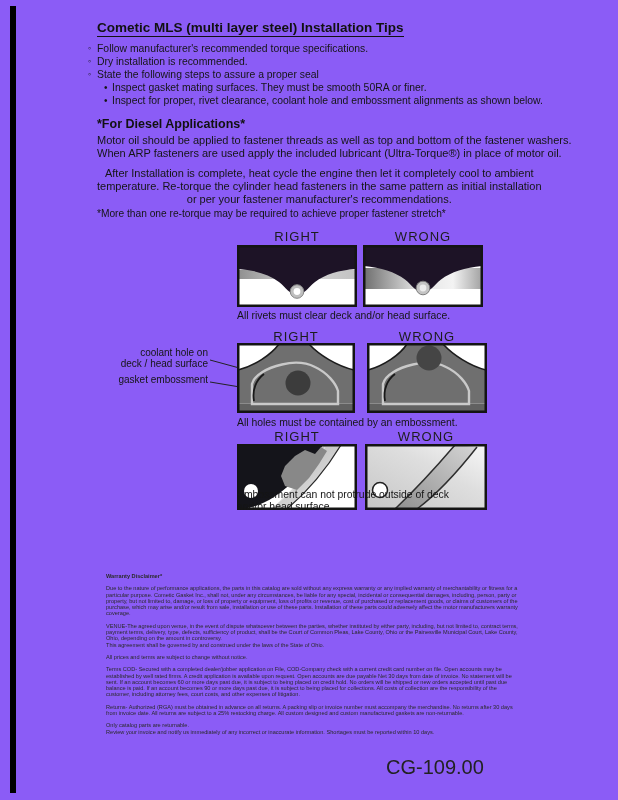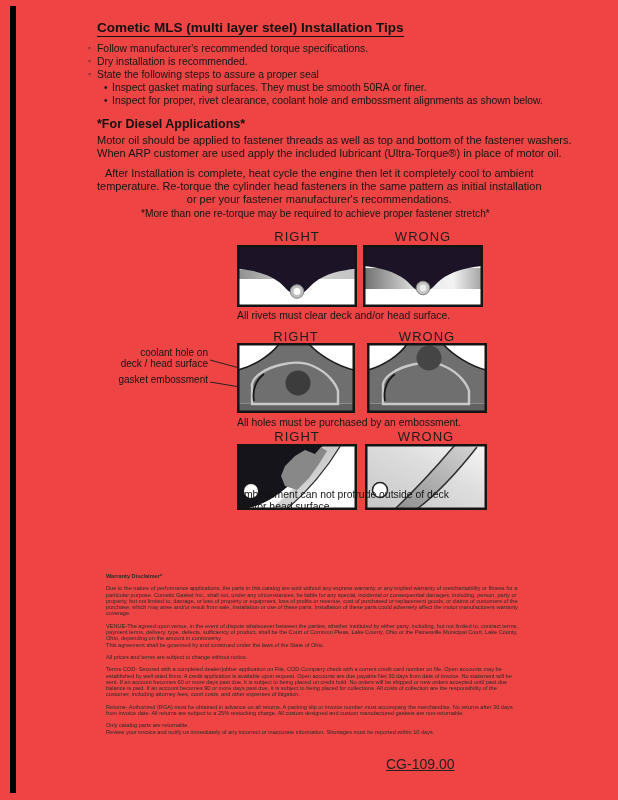--- a/index.html
+++ b/index.html
@@ -1,42 +1,42 @@
 <!DOCTYPE html>
 <html><head>
 <meta charset="utf-8">
 <style>
   html,body{margin:0;padding:0;background:#fff;}
-  .page{position:relative;width:618px;height:800px;background:#ef4444;overflow:hidden;
+  .page{position:relative;width:618px;height:800px;background:#8b5cf6;overflow:hidden;
         font-family:"Liberation Sans",sans-serif;color:#1a1a1a;}
   .abs{position:absolute;}
   .scan-bar{left:10px;top:6px;width:6px;height:787px;background:#000;}
   .title{left:97px;top:20px;font-size:13.5px;font-weight:bold;color:#111;
          border-bottom:1.6px solid #111;padding-bottom:1px;white-space:nowrap;}
   .bullets{left:88px;top:42px;font-size:10.4px;line-height:13px;color:#151515;}
   .bline{white-space:nowrap;}
   .bline .mk{display:inline-block;width:9px;font-size:9px;vertical-align:top;}
   .sub{padding-left:16px;}
   .sub .mk{width:8px;font-size:10px;}
   .h2{left:97px;top:117px;font-size:12.5px;font-weight:bold;color:#111;white-space:nowrap;}
   .para{font-size:11px;line-height:13px;color:#151515;}
   .para div{white-space:nowrap;}
   .p1{left:97px;top:134px;}
   .p2{left:97px;top:167px;text-align:center;}
-  .note{left:97px;top:208px;font-size:10.2px;white-space:nowrap;color:#151515;margin-left:44px;}
+  .note{left:97px;top:208px;font-size:10.2px;white-space:nowrap;color:#151515;}
   .dlabel{font-size:13px;letter-spacing:1px;color:#1c1c1c;text-align:center;white-space:nowrap;}
   .caption{font-size:10.4px;color:#151515;white-space:nowrap;}
   .cap3{white-space:normal;line-height:12px;width:280px;}
   .sidelbl{font-size:10px;line-height:11px;color:#151515;text-align:right;width:116px;left:92px;}
   .panel{display:block;}
   .legal{left:106px;top:573px;width:412px;font-size:5.6px;line-height:6.3px;color:#2a2a2a;}
   .legal p{margin:0 0 6px 0;}
   .legal p.tight{margin:0;}
   .legal .lh{font-weight:bold;margin-bottom:6px;}
-  .footer{left:386px;top:756px;font-size:14px;color:#222;white-space:nowrap;text-decoration:underline;}
+  .footer{left:386px;top:756px;font-size:20px;color:#222;white-space:nowrap;}
 </style>
 </head>
 <body>
 
 <div class="page">
 
   <div class="abs scan-bar"></div>
 
   <div class="abs title">Cometic MLS (multi layer steel) Installation Tips</div>
 
@@ -45,21 +45,21 @@
     <div class="bline"><span class="mk">◦</span><span>Dry installation is recommended.</span></div>
     <div class="bline"><span class="mk">◦</span><span>State the following steps to assure a proper seal</span></div>
     <div class="bline sub"><span class="mk">•</span><span>Inspect gasket mating surfaces.  They must be smooth 50RA or finer.</span></div>
     <div class="bline sub"><span class="mk">•</span><span>Inspect for proper, rivet clearance, coolant hole and embossment alignments as shown below.</span></div>
   </div>
 
   <div class="abs h2">*For Diesel Applications*</div>
 
   <div class="abs para p1">
     <div>Motor oil should be applied to fastener threads as well as top and bottom of the fastener washers.</div>
-    <div>When ARP customer are used apply the included lubricant (Ultra-Torque®) in place of motor oil.</div>
+    <div>When ARP fasteners are used apply the included lubricant (Ultra-Torque®) in place of motor oil.</div>
   </div>
   <div class="abs para p2">
     <div>After Installation is complete, heat cycle the engine then let it completely cool to ambient</div>
     <div>temperature. Re-torque the cylinder head fasteners in the same pattern as initial installation</div>
     <div>or per your fastener manufacturer's recommendations.</div>
   </div>
   <div class="abs note">*More than one re-torque may be required to achieve proper fastener stretch*</div>
 
   <div class="abs dlabel" style="left:237px;top:229px;width:120px;">RIGHT</div>
   <div class="abs dlabel" style="left:363px;top:229px;width:120px;">WRONG</div>
@@ -130,21 +130,21 @@
     <rect y="60" width="120" height="1" fill="#8c8c8c"></rect>
     <rect y="61" width="120" height="9" fill="#616161"></rect>
     <path d="M1 1 L40 1 C33 12 16 23 1 27 Z" fill="#fff" stroke="#1c1c1c" stroke-width="1.6"></path>
     <path d="M119 1 L76 1 C86 12 103 23 119 27 Z" fill="#fff" stroke="#1c1c1c" stroke-width="1.6"></path>
     <path d="M16 61 L16 41 C18 32 31 25 46 21.5 C58 18.5 69 19 79 24 C92 30 100 41 102 48 L102 61 Z" fill="none" stroke="#c9c9c9" stroke-width="2.4"></path>
     <path d="M18 58 C16 47 20 37 28 31" fill="none" stroke="#191919" stroke-width="1.8"></path>
     <circle cx="62" cy="15" r="12.5" fill="#454545"></circle>
     <rect x="1.25" y="1.25" width="117.5" height="67.5" fill="none" stroke="#141414" stroke-width="2.5"></rect>
   </svg>
 
-  <div class="abs caption" style="left:237px;top:417px;">All holes must be purchased by an embossment.</div>
+  <div class="abs caption" style="left:237px;top:417px;">All holes must be contained by an embossment.</div>
 
   <div class="abs dlabel" style="left:237px;top:429px;width:120px;">RIGHT</div>
   <div class="abs dlabel" style="left:365px;top:429px;width:122px;">WRONG</div>
 
   <svg class="abs panel" style="left:237px;top:444px;" width="120" height="66">
     <defs>
         <linearGradient id="g3a" x1="0" y1="0" x2="1" y2="1">
       <stop offset="0" stop-color="#adadad"></stop>
           <stop offset="1" stop-color="#ededed"></stop>
     </linearGradient>

